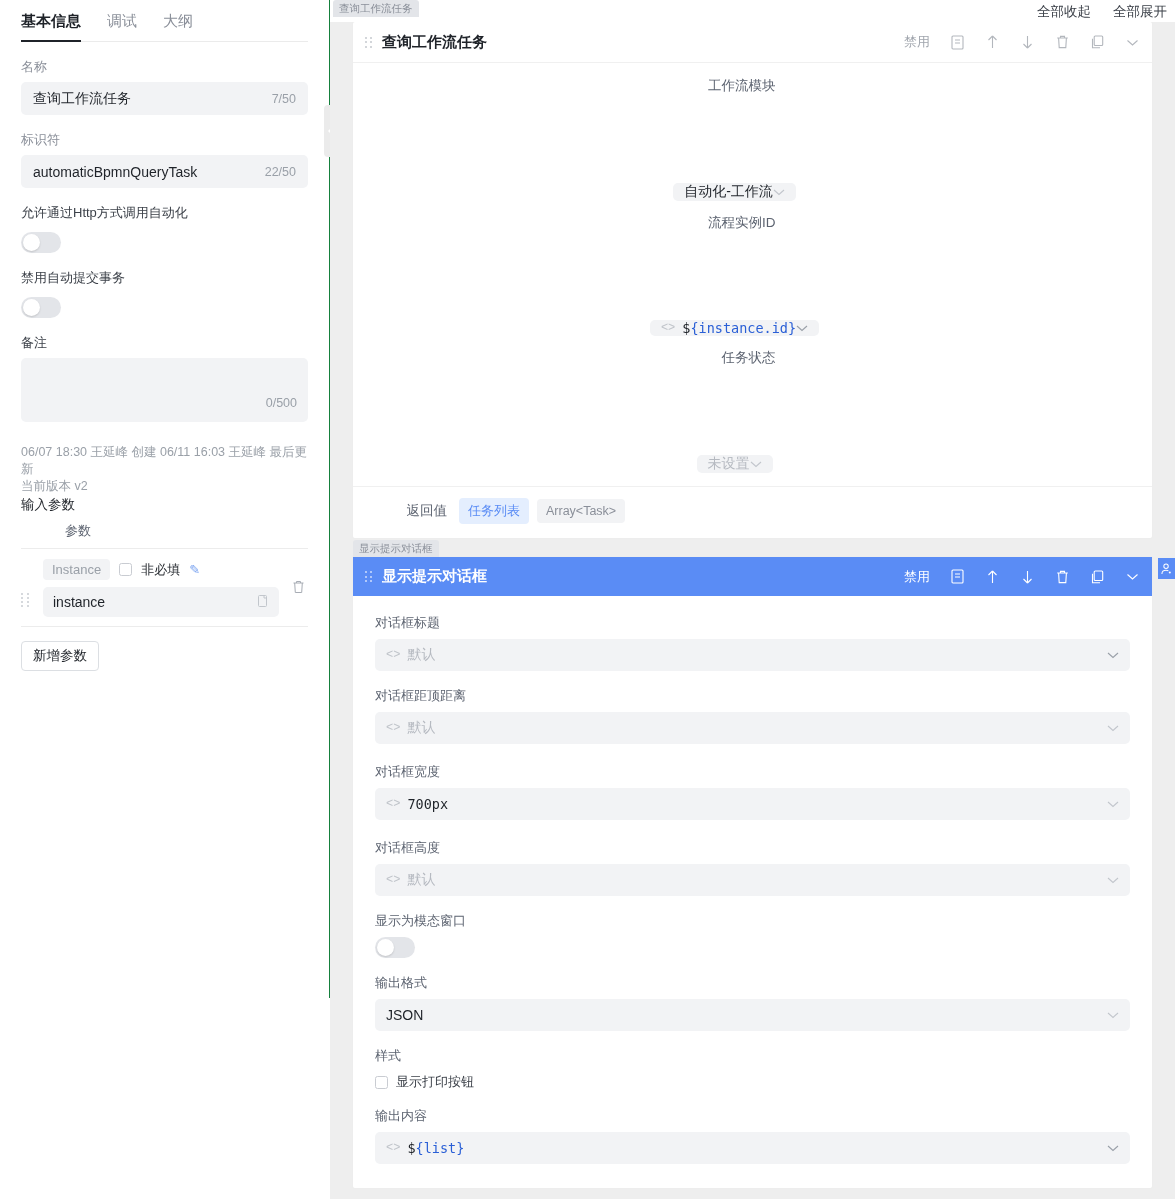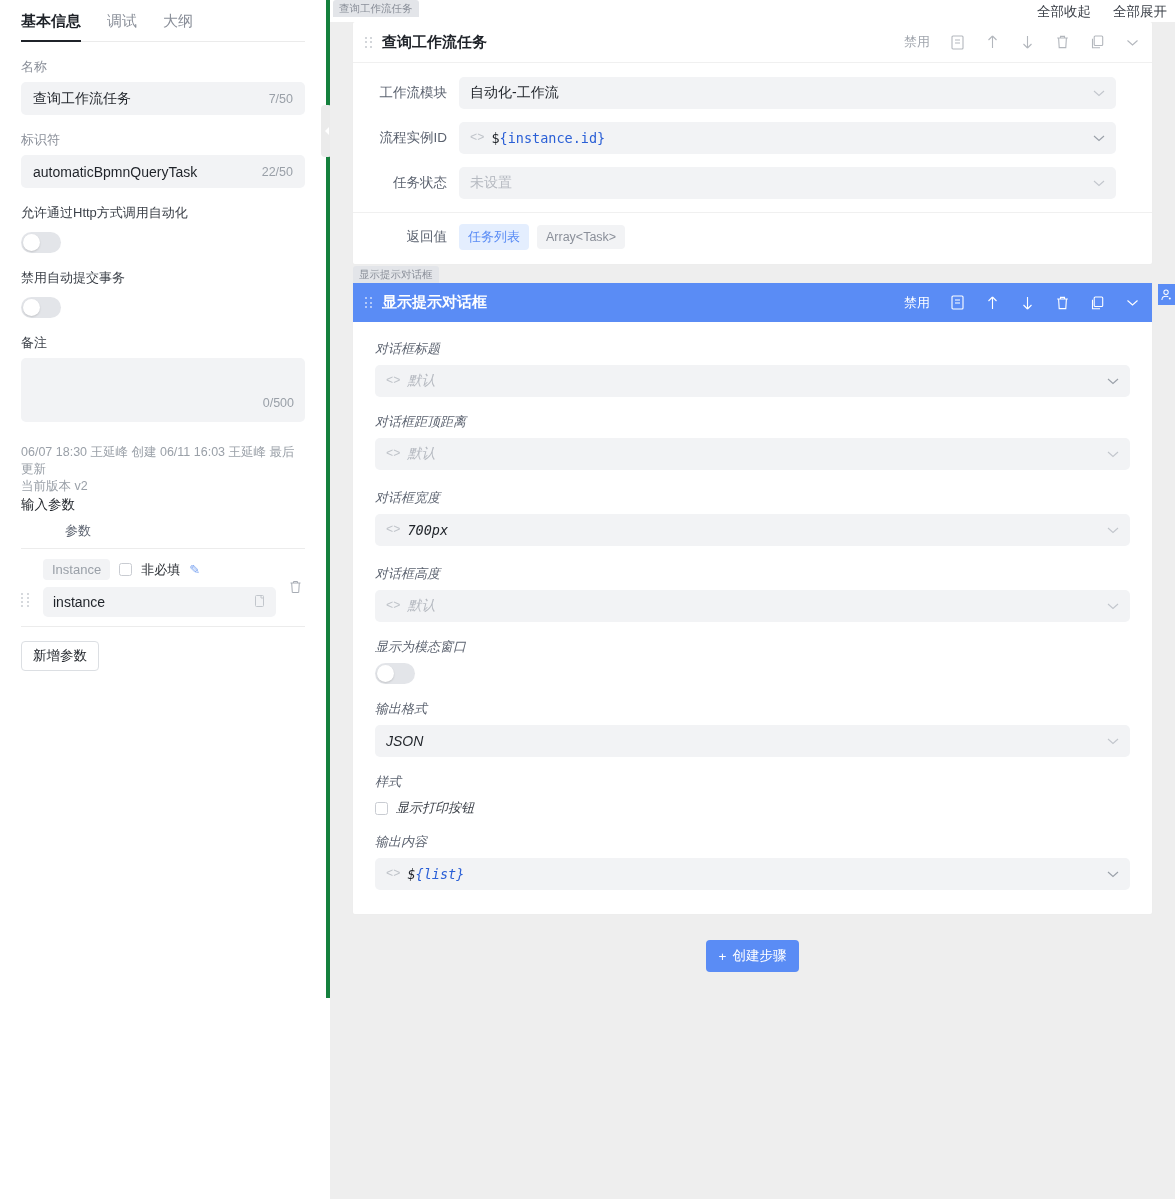--- a/index.html
+++ b/index.html
@@ -9,21 +9,21 @@
     background: #ffffff;
     font-family: "Liberation Sans", "DejaVu Sans", sans-serif;
     overflow: hidden;
   }
   .app { position: relative; width: 1175px; height: 1199px; display: flex; }
 
   
   .sidebar {
     width: 330px; height: 998px;
     background: #ffffff;
-    border-right: 4px solid #15803d;
+    border-right: 1px solid #15803d;
     position: relative;
     flex: 0 0 330px;
     padding: 0 21px;
   }
   .tabs { display: flex; gap: 26px; padding-top: 8px; border-bottom: 1px solid #ebebeb; }
   .tab {
     font-size: 15px; color: #8a8f99; padding: 4px 0 10px 0;
     cursor: pointer; position: relative; white-space: nowrap;
   }
   .tab.active { color: #1f2329; font-weight: bold; }
@@ -145,21 +145,21 @@
   .head-grip b { width: 2px; height: 2px; border-radius: 50%; background: #c5c8ce; display: block; }
   .card-head.blue .head-grip b { background: #cfdcfb; }
   .head-actions { margin-left: auto; display: flex; align-items: center; gap: 20px; }
   .head-actions .txt { font-size: 13px; color: #a0a5ad; cursor: pointer; }
   .card-head.blue .head-actions .txt { color: #ffffff; }
   .ico { width: 15px; height: 15px; color: #b3b7bd; cursor: pointer; display: inline-flex; align-items: center; justify-content: center; }
   .card-head.blue .ico { color: #ffffff; }
   .ico svg { display: block; }
 
   .card-body { padding: 14px 0 10px 0; }
-  .row { display: flex; align-items: center; padding: 0 36px 0 0; margin-bottom: 13px; }
+  .row { display: flex; align-items: center; padding: 0 36px 0 0; margin-bottom: 13px; flex-direction: column; }
   .row-label {
     width: 106px; flex: 0 0 106px; text-align: right; font-size: 13.5px;
     color: #5c6370; padding-right: 12px;
   }
   .sel {
     flex: 1; background: #f2f3f5; border-radius: 5px; height: 32px;
     display: flex; align-items: center; padding: 0 11px; font-size: 14px;
     color: #1f2329; cursor: pointer; position: relative;
   }
   .sel .ph { color: #b6bac1; }
@@ -179,21 +179,21 @@
     padding: 5px 9px; border-radius: 4px; margin-left: 8px;
   }
   .ret-input {
     margin-left: 42px; flex: 1; background: #f2f3f5; border-radius: 5px;
     height: 32px; display: flex; align-items: center; padding: 0 11px;
     font-size: 14px; color: #1f2329;
   }
   .copy-ico { margin-left: auto; color: #c2c6cc; }
 
   
-  .dlg-body { padding: 18px 22px 22px 22px; font-style: italic; }
+  .dlg-body { padding: 18px 22px 22px 22px; }
   .lbl { font-size: 13px; color: #5c6370; margin-bottom: 7px; }
   .fld { margin-bottom: 16px; }
   .grid3 { display: flex; gap: 19px; flex-direction: column; }
   .grid3 > div { flex: 1; }
   .user-badge {
     position: absolute; right: 0; top: 20px; width: 17px; height: 21px;
     background: #5a8cf5; display: flex; align-items: center; justify-content: center;
     cursor: pointer;
   }
 

